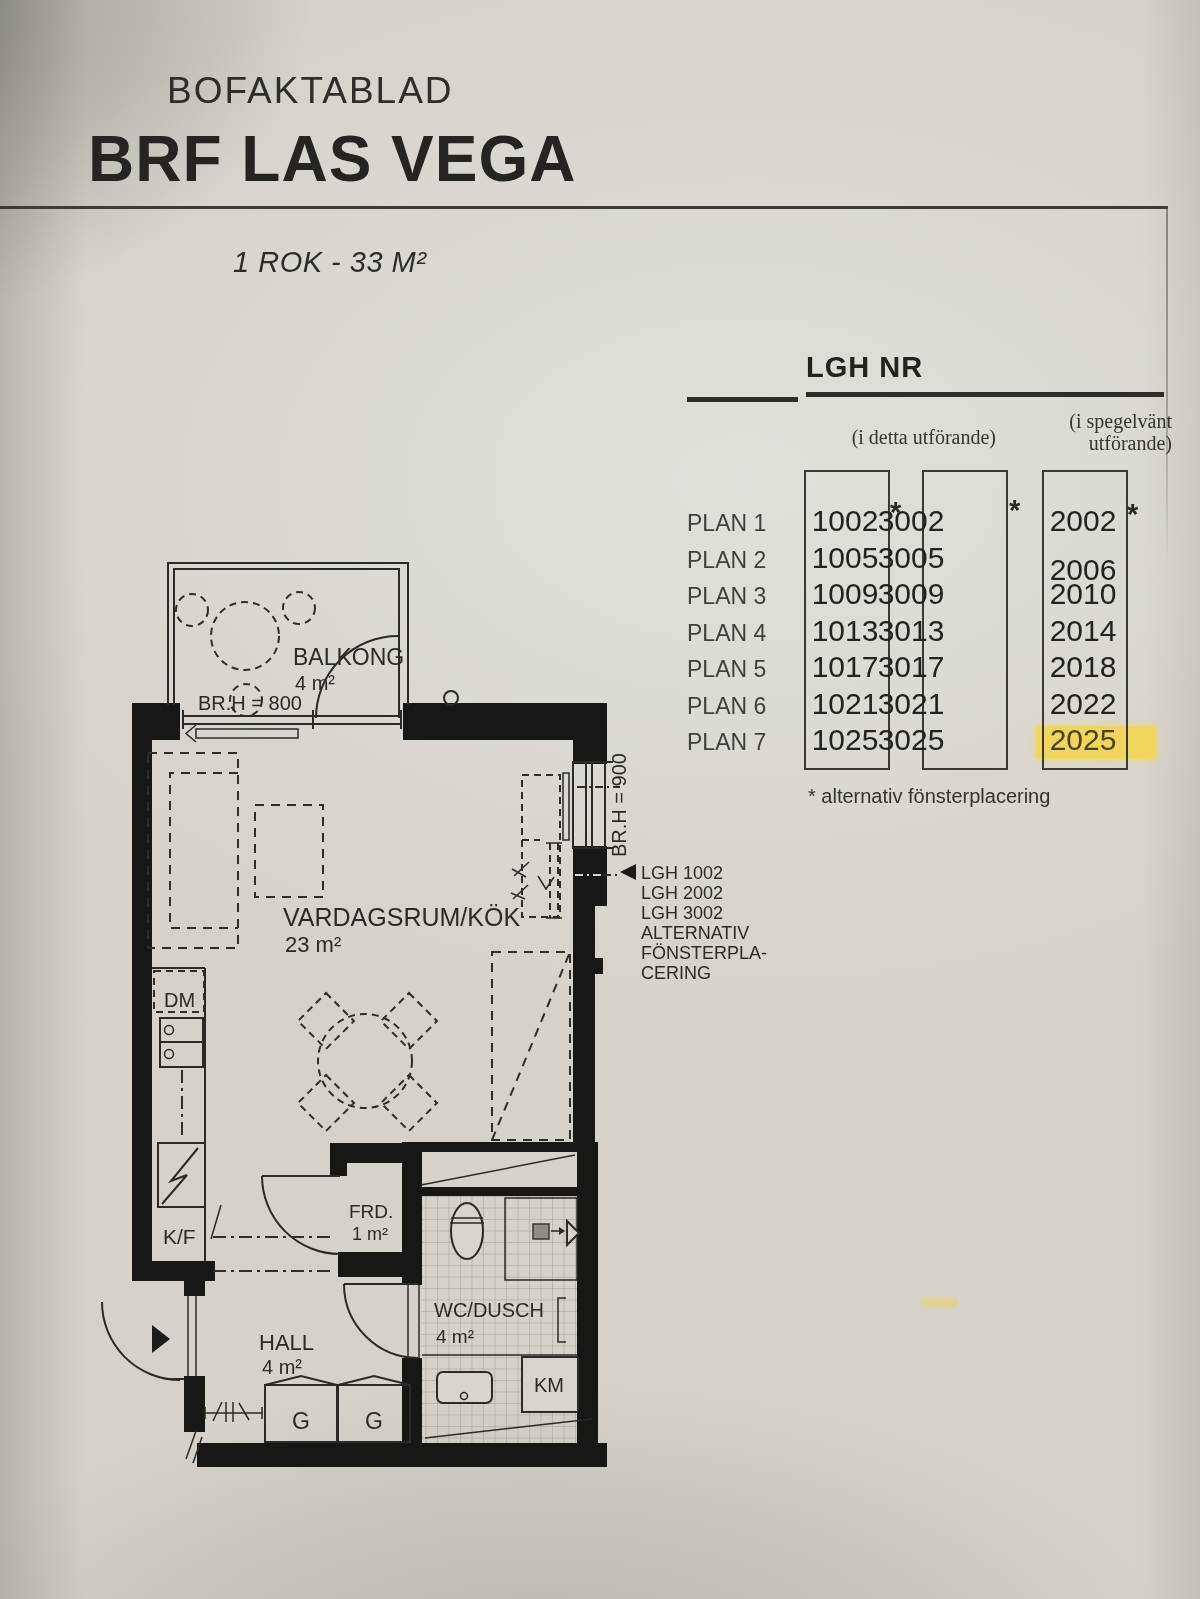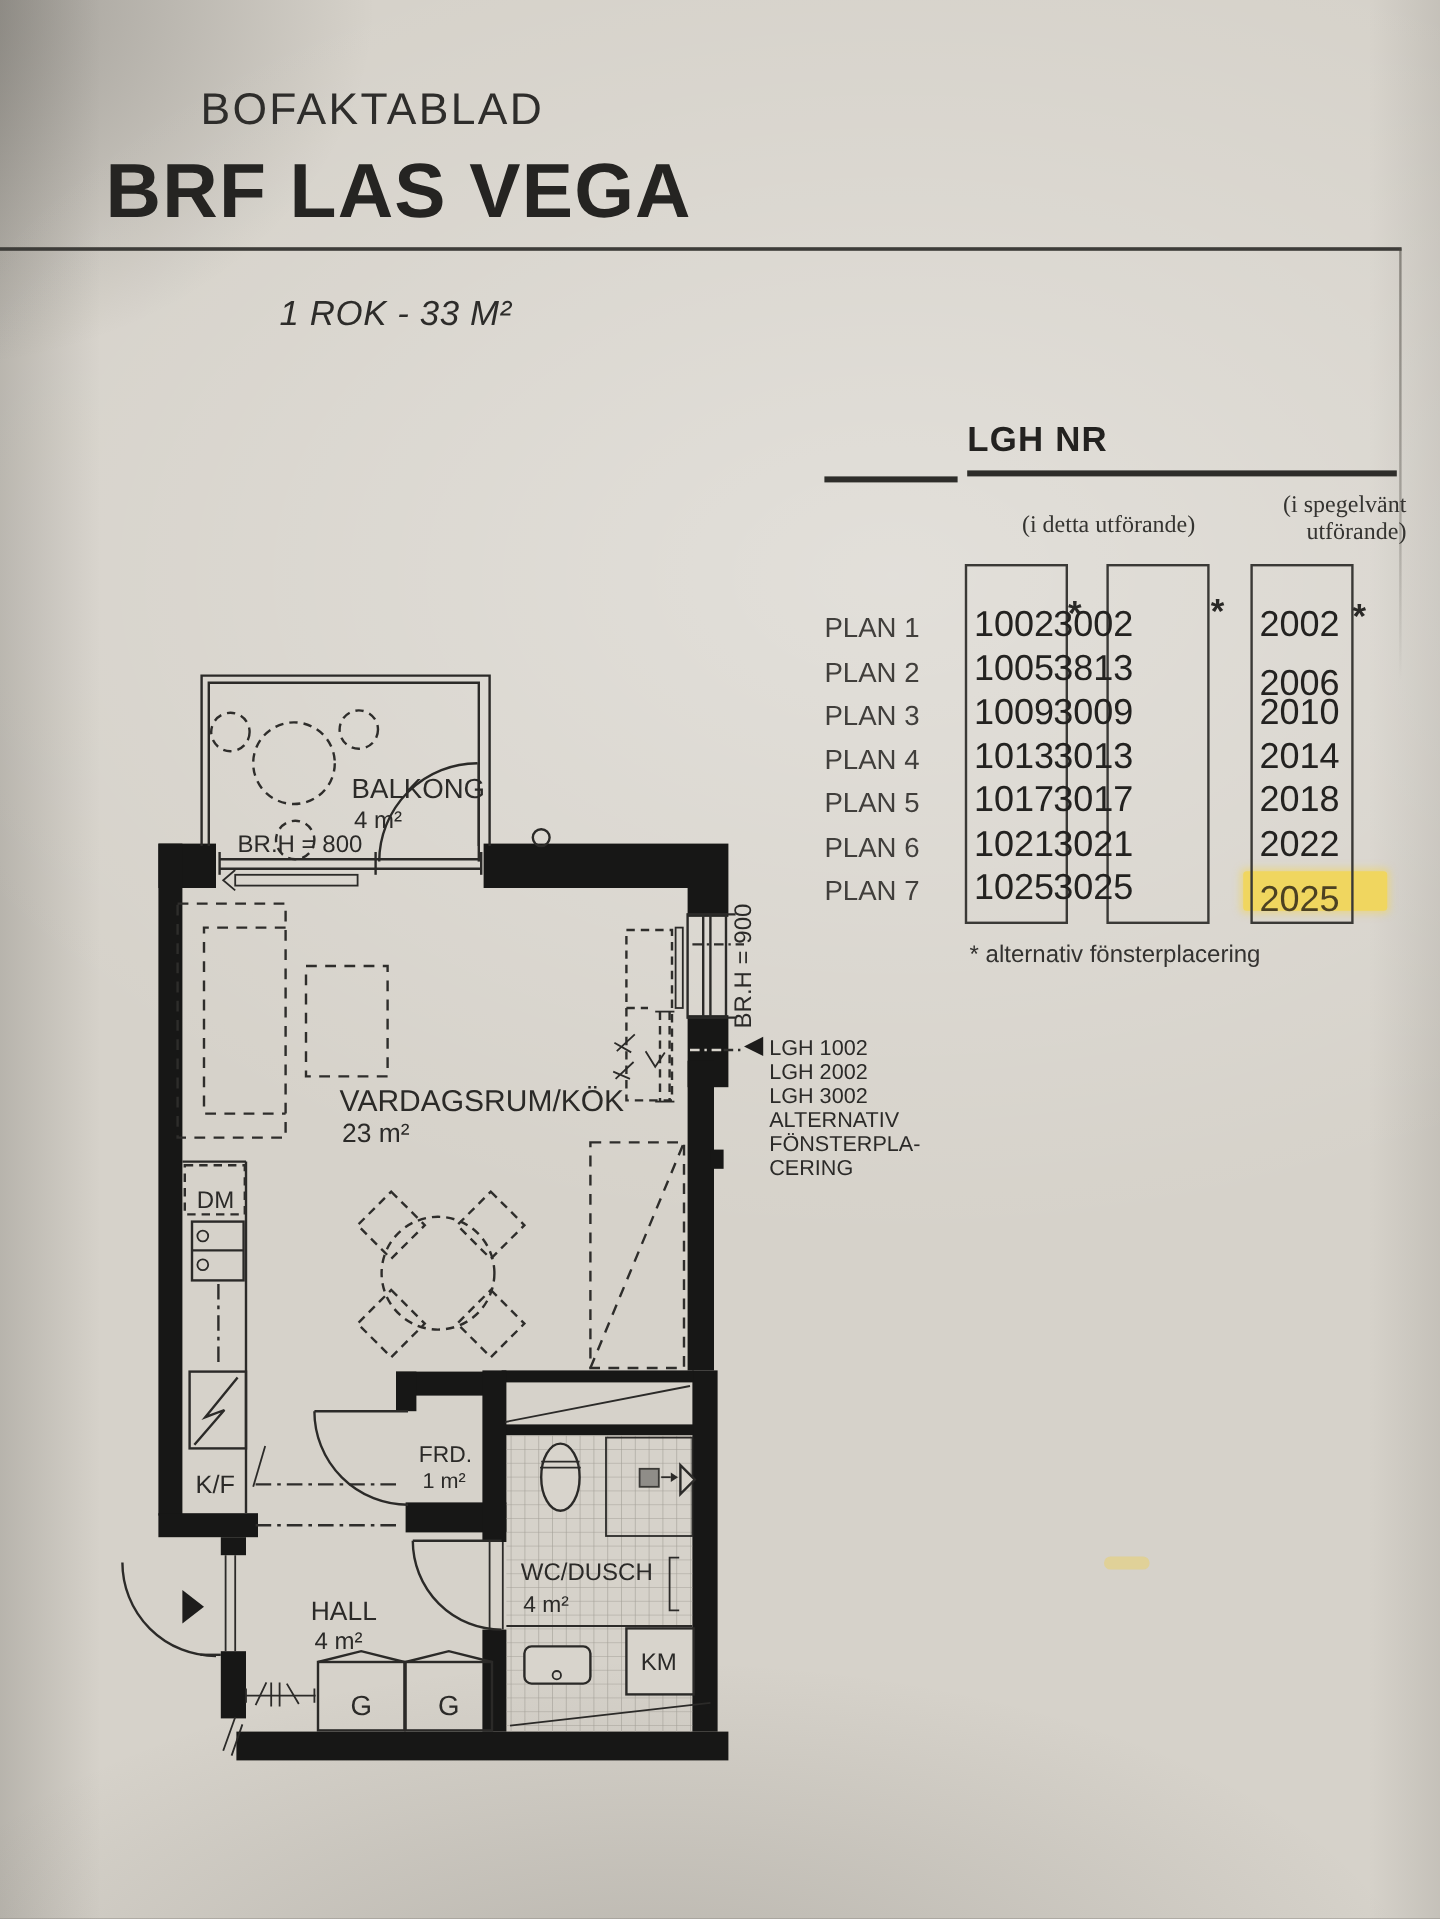--- a/index.html
+++ b/index.html
@@ -32,21 +32,21 @@
   .numbox{border:2px solid #3a3936;width:82px;height:296px;}
   .box1{left:804px;top:470px;}
   .box2{left:922px;top:470px;}
   .box3{left:1042px;top:470px;}
   .plan-label{left:687px;width:110px;font-size:23px;color:#413f3c;}
   .cell{width:86px;text-align:center;font-size:30px;color:#232220;line-height:30px;}
   .c1{left:802px;} .c2{left:868px;} .c3{left:1040px;}
   .ast{font-size:29px;font-weight:700;color:#2a2927;}
   .hl{left:1036px;top:726px;width:120px;height:33px;background:#f0d65f;border-radius:3px;
       box-shadow:0 0 6px 2px rgba(240,214,95,0.55);}
-  .hl-text{color:#4c4122 !important;margin-top:10px;}
+  .hl-text{color:#4c4122 !important;}
   .footnote{left:808px;top:785px;font-size:20px;color:#333230;}
   .smudge{left:920px;top:1297px;width:38px;height:11px;background:#ead court;}
   .smudge{left:920px;top:1297px;width:38px;height:11px;background:#e9d065;opacity:0.5;border-radius:6px;}
   
   text{fill:#2b2a28;font-family:"Liberation Sans",sans-serif;}
   .w{fill:#171716;}
   .ln{stroke:#2b2a28;stroke-width:2;fill:none;}
   .ln15{stroke:#2b2a28;stroke-width:1.5;fill:none;}
   .dash{stroke:#2e2d2b;stroke-width:2;fill:none;stroke-dasharray:9 7;}
   .dash2{stroke:#2e2d2b;stroke-width:2;fill:none;stroke-dasharray:7 5;}
@@ -90,21 +90,21 @@
 
     <div class="abs cell c1" style="top:506px">1002</div>
     <div class="abs cell c1" style="top:543px">1005</div>
     <div class="abs cell c1" style="top:579px">1009</div>
     <div class="abs cell c1" style="top:616px">1013</div>
     <div class="abs cell c1" style="top:652px">1017</div>
     <div class="abs cell c1" style="top:689px">1021</div>
     <div class="abs cell c1" style="top:725px">1025</div>
 
     <div class="abs cell c2" style="top:506px">3002</div>
-    <div class="abs cell c2" style="top:543px">3813</div>
+    <div class="abs cell c2" style="top:543px">3005</div>
     <div class="abs cell c2" style="top:579px">3009</div>
     <div class="abs cell c2" style="top:616px">3013</div>
     <div class="abs cell c2" style="top:652px">3017</div>
     <div class="abs cell c2" style="top:689px">3021</div>
     <div class="abs cell c2" style="top:725px">3025</div>
 
     <div class="abs cell c3" style="top:506px">2002</div>
     <div class="abs cell c3" style="top:555px">2006</div>
     <div class="abs cell c3" style="top:579px">2010</div>
     <div class="abs cell c3" style="top:616px">2014</div>

